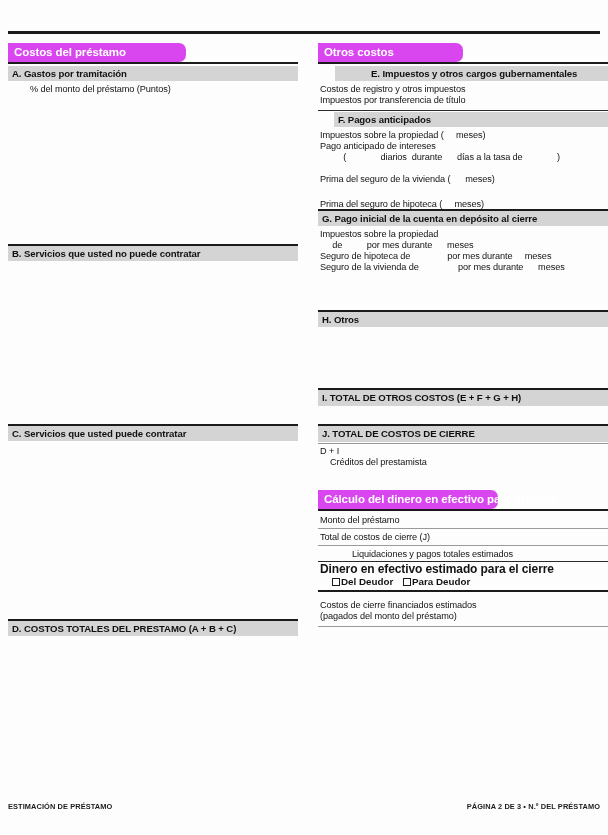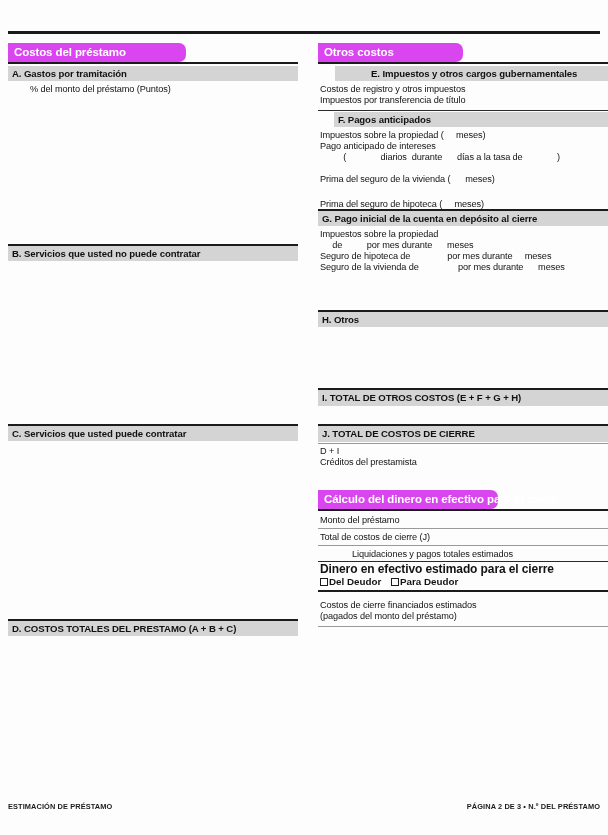--- a/index.html
+++ b/index.html
@@ -197,38 +197,38 @@
     <div class="rule thick" style="left:0px; top:310px; width:290px;"></div>
     <div class="band" style="left:0px; top:312px;">H.  Otros</div>
 
     <div class="rule thick" style="left:0px; top:388px; width:290px;"></div>
     <div class="band tall" style="left:0px; top:390px;">I. TOTAL DE OTROS COSTOS (E + F + G + H)</div>
 
     <div class="rule thick" style="left:0px; top:424px; width:290px;"></div>
     <div class="band tall" style="left:0px; top:426px;">J. TOTAL DE COSTOS DE CIERRE</div>
     <div class="rule thin" style="left:0px; top:443px; width:290px;"></div>
     <div class="line" style="left:2px; top:446px;">D + I</div>
-    <div class="line" style="left:2px; top:457px;text-align:right;">Créditos del prestamista</div>
+    <div class="line" style="left:12px; top:457px;text-align:right;">Créditos del prestamista</div>
 
     <div class="tab-black" style="left:0px; top:490px; width:180px;">Cálculo del dinero en efectivo para el cierre</div>
     <div class="tab-underline" style="left:0px; top:509px;"></div>
 
     <div class="line" style="left:2px; top:515px;">Monto del préstamo</div>
     <div class="rule thin" style="left:0px; top:528px; width:290px;"></div>
 
     <div class="line" style="left:2px; top:532px;">Total de costos de cierre (J)</div>
     <div class="rule thin" style="left:0px; top:545px; width:290px;"></div>
 
     <div class="line" style="left:2px; top:549px;padding-left:32px;">Liquidaciones y pagos totales estimados</div>
     <div class="rule med" style="left:0px; top:561px; width:290px;"></div>
 
     <div class="line b" style="left:2px; top:564px; font-size:12px;">Dinero en efectivo estimado para el cierre</div>
 
     <div style="position:absolute; left:2px; top:576px; font-size:9.8px; font-weight:bold; color:#131313; white-space:nowrap; line-height:11px;">
-      <span style="margin-right:7px;">
+      <span style="margin-right:7px;margin-left:12px;">
         <span class="cb"></span><span>Del Deudor</span>
       </span>
       <span>
         <span class="cb"></span><span>Para Deudor</span>
       </span>
     </div>
 
     <div class="rule thick" style="left:0px; top:590px; width:290px;"></div>
 
     <div class="line" style="left:2px; top:600px;">Costos de cierre financiados estimados</div>

